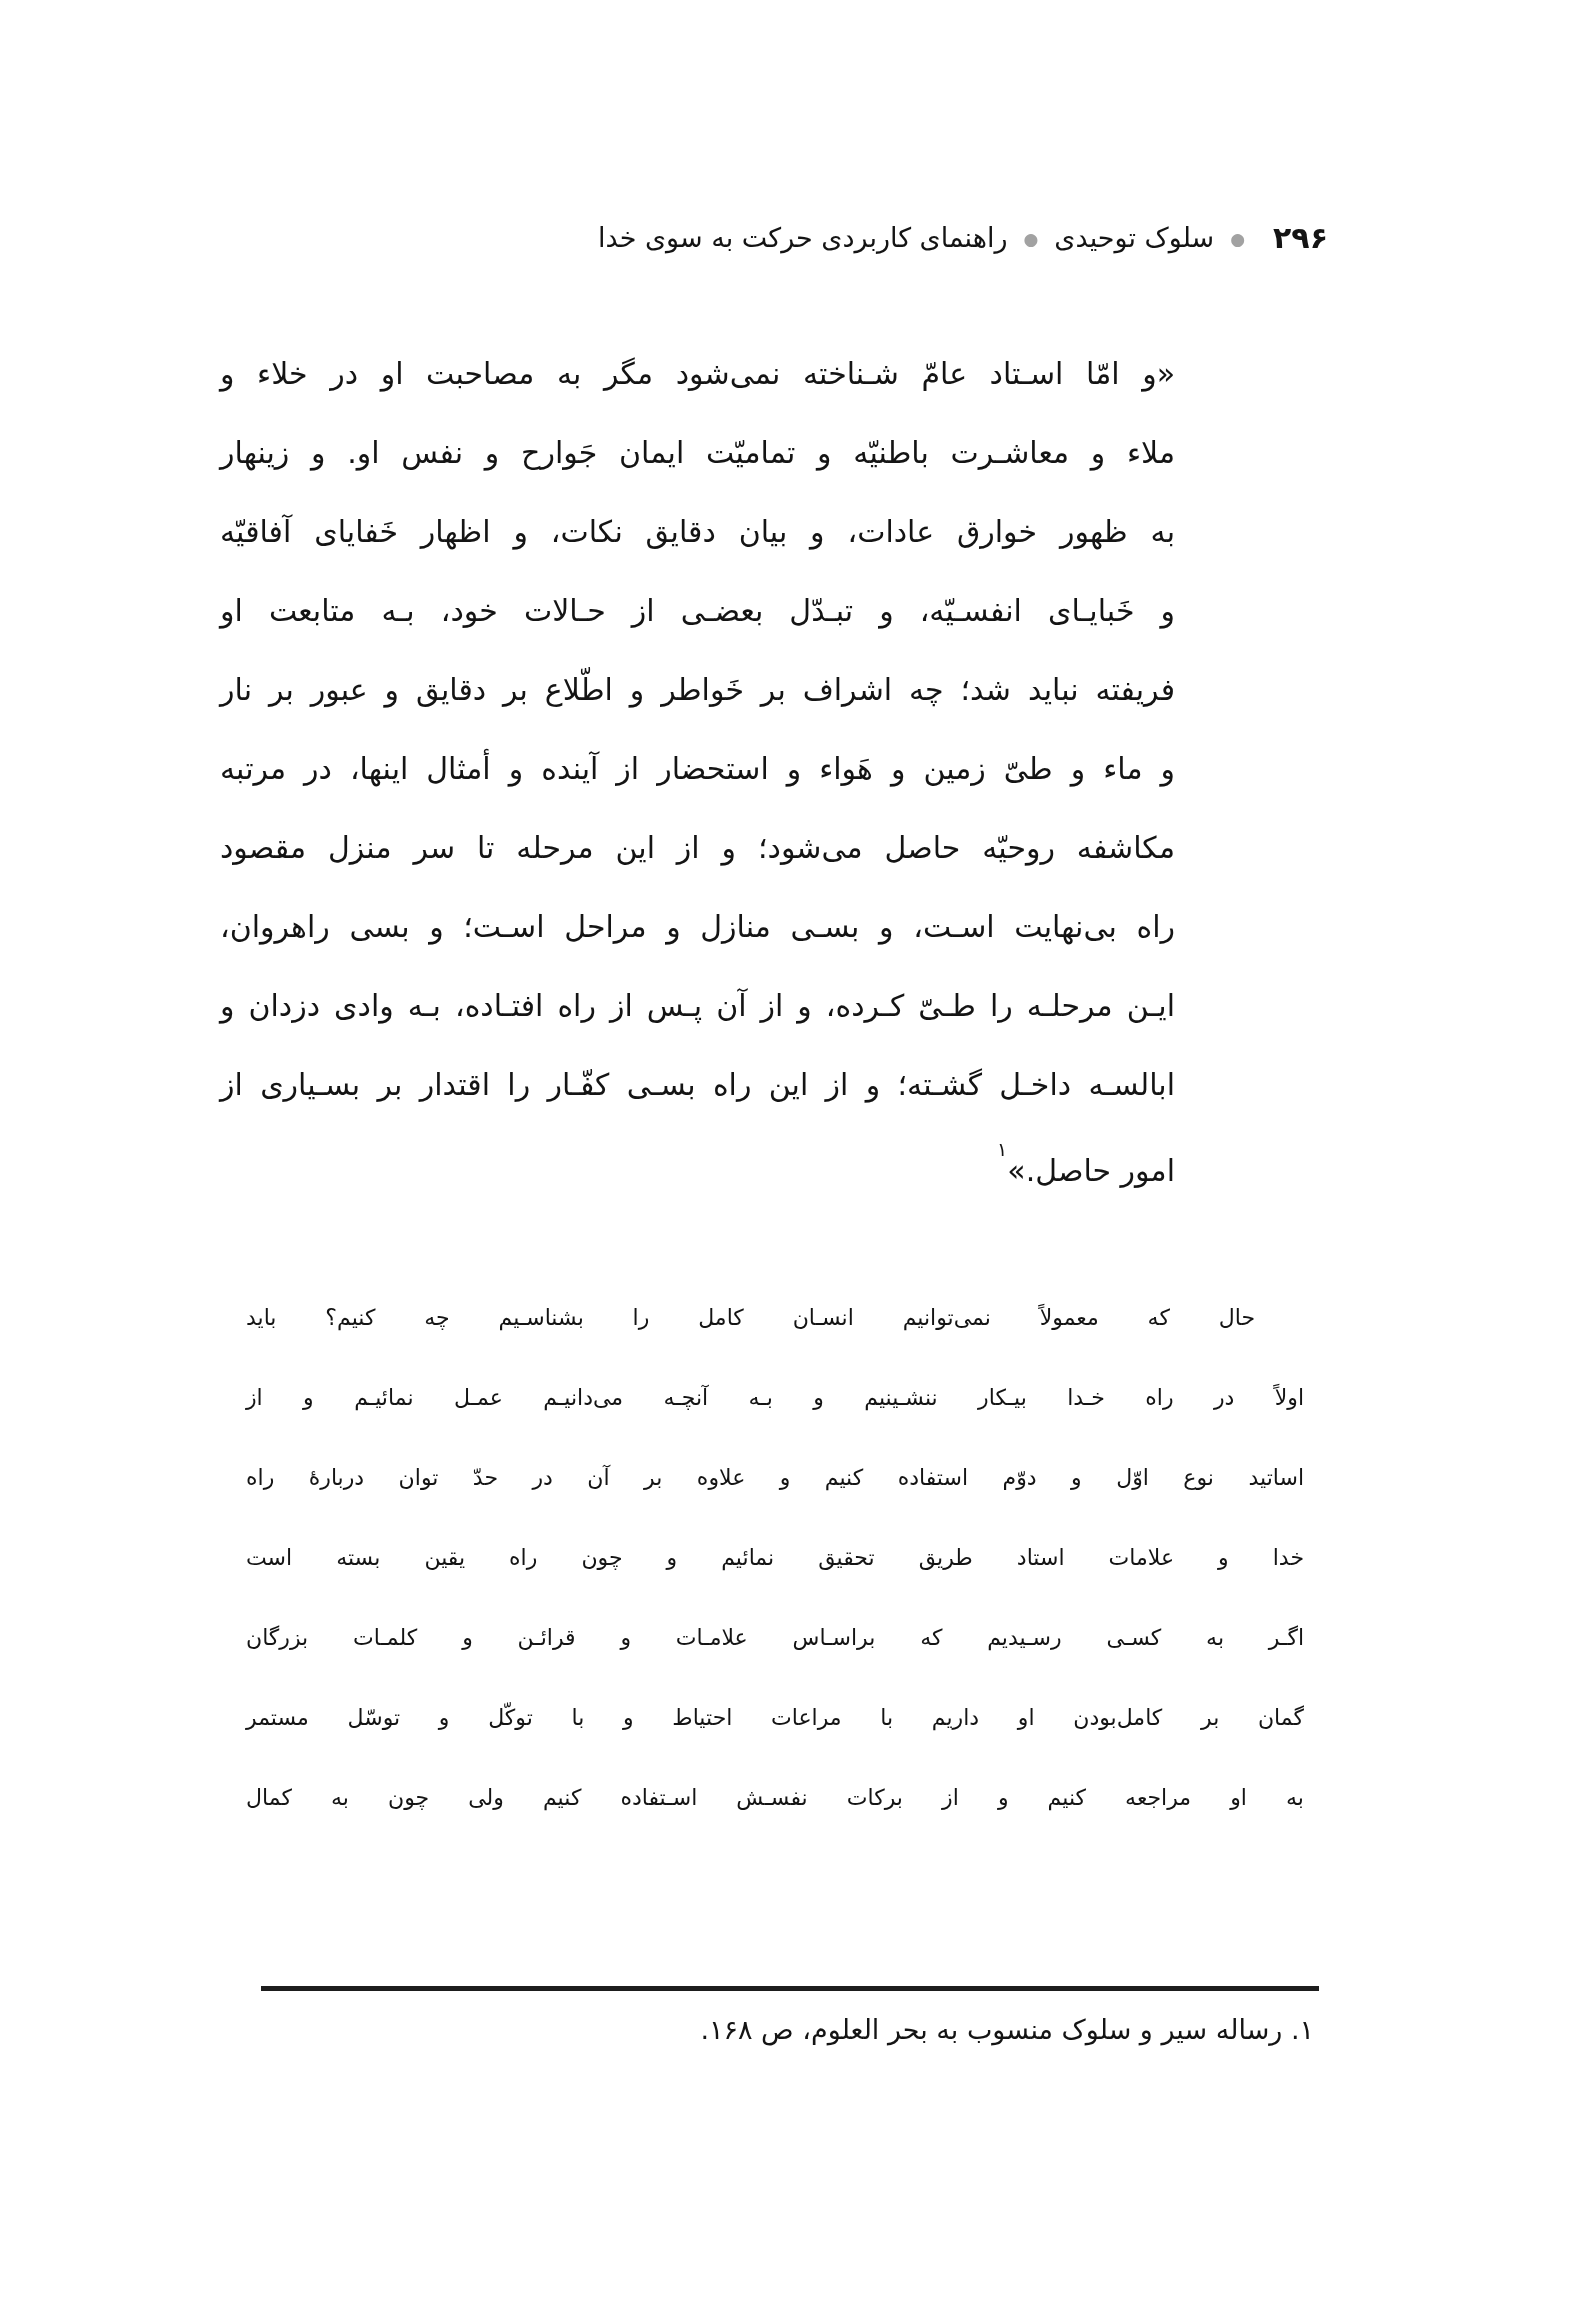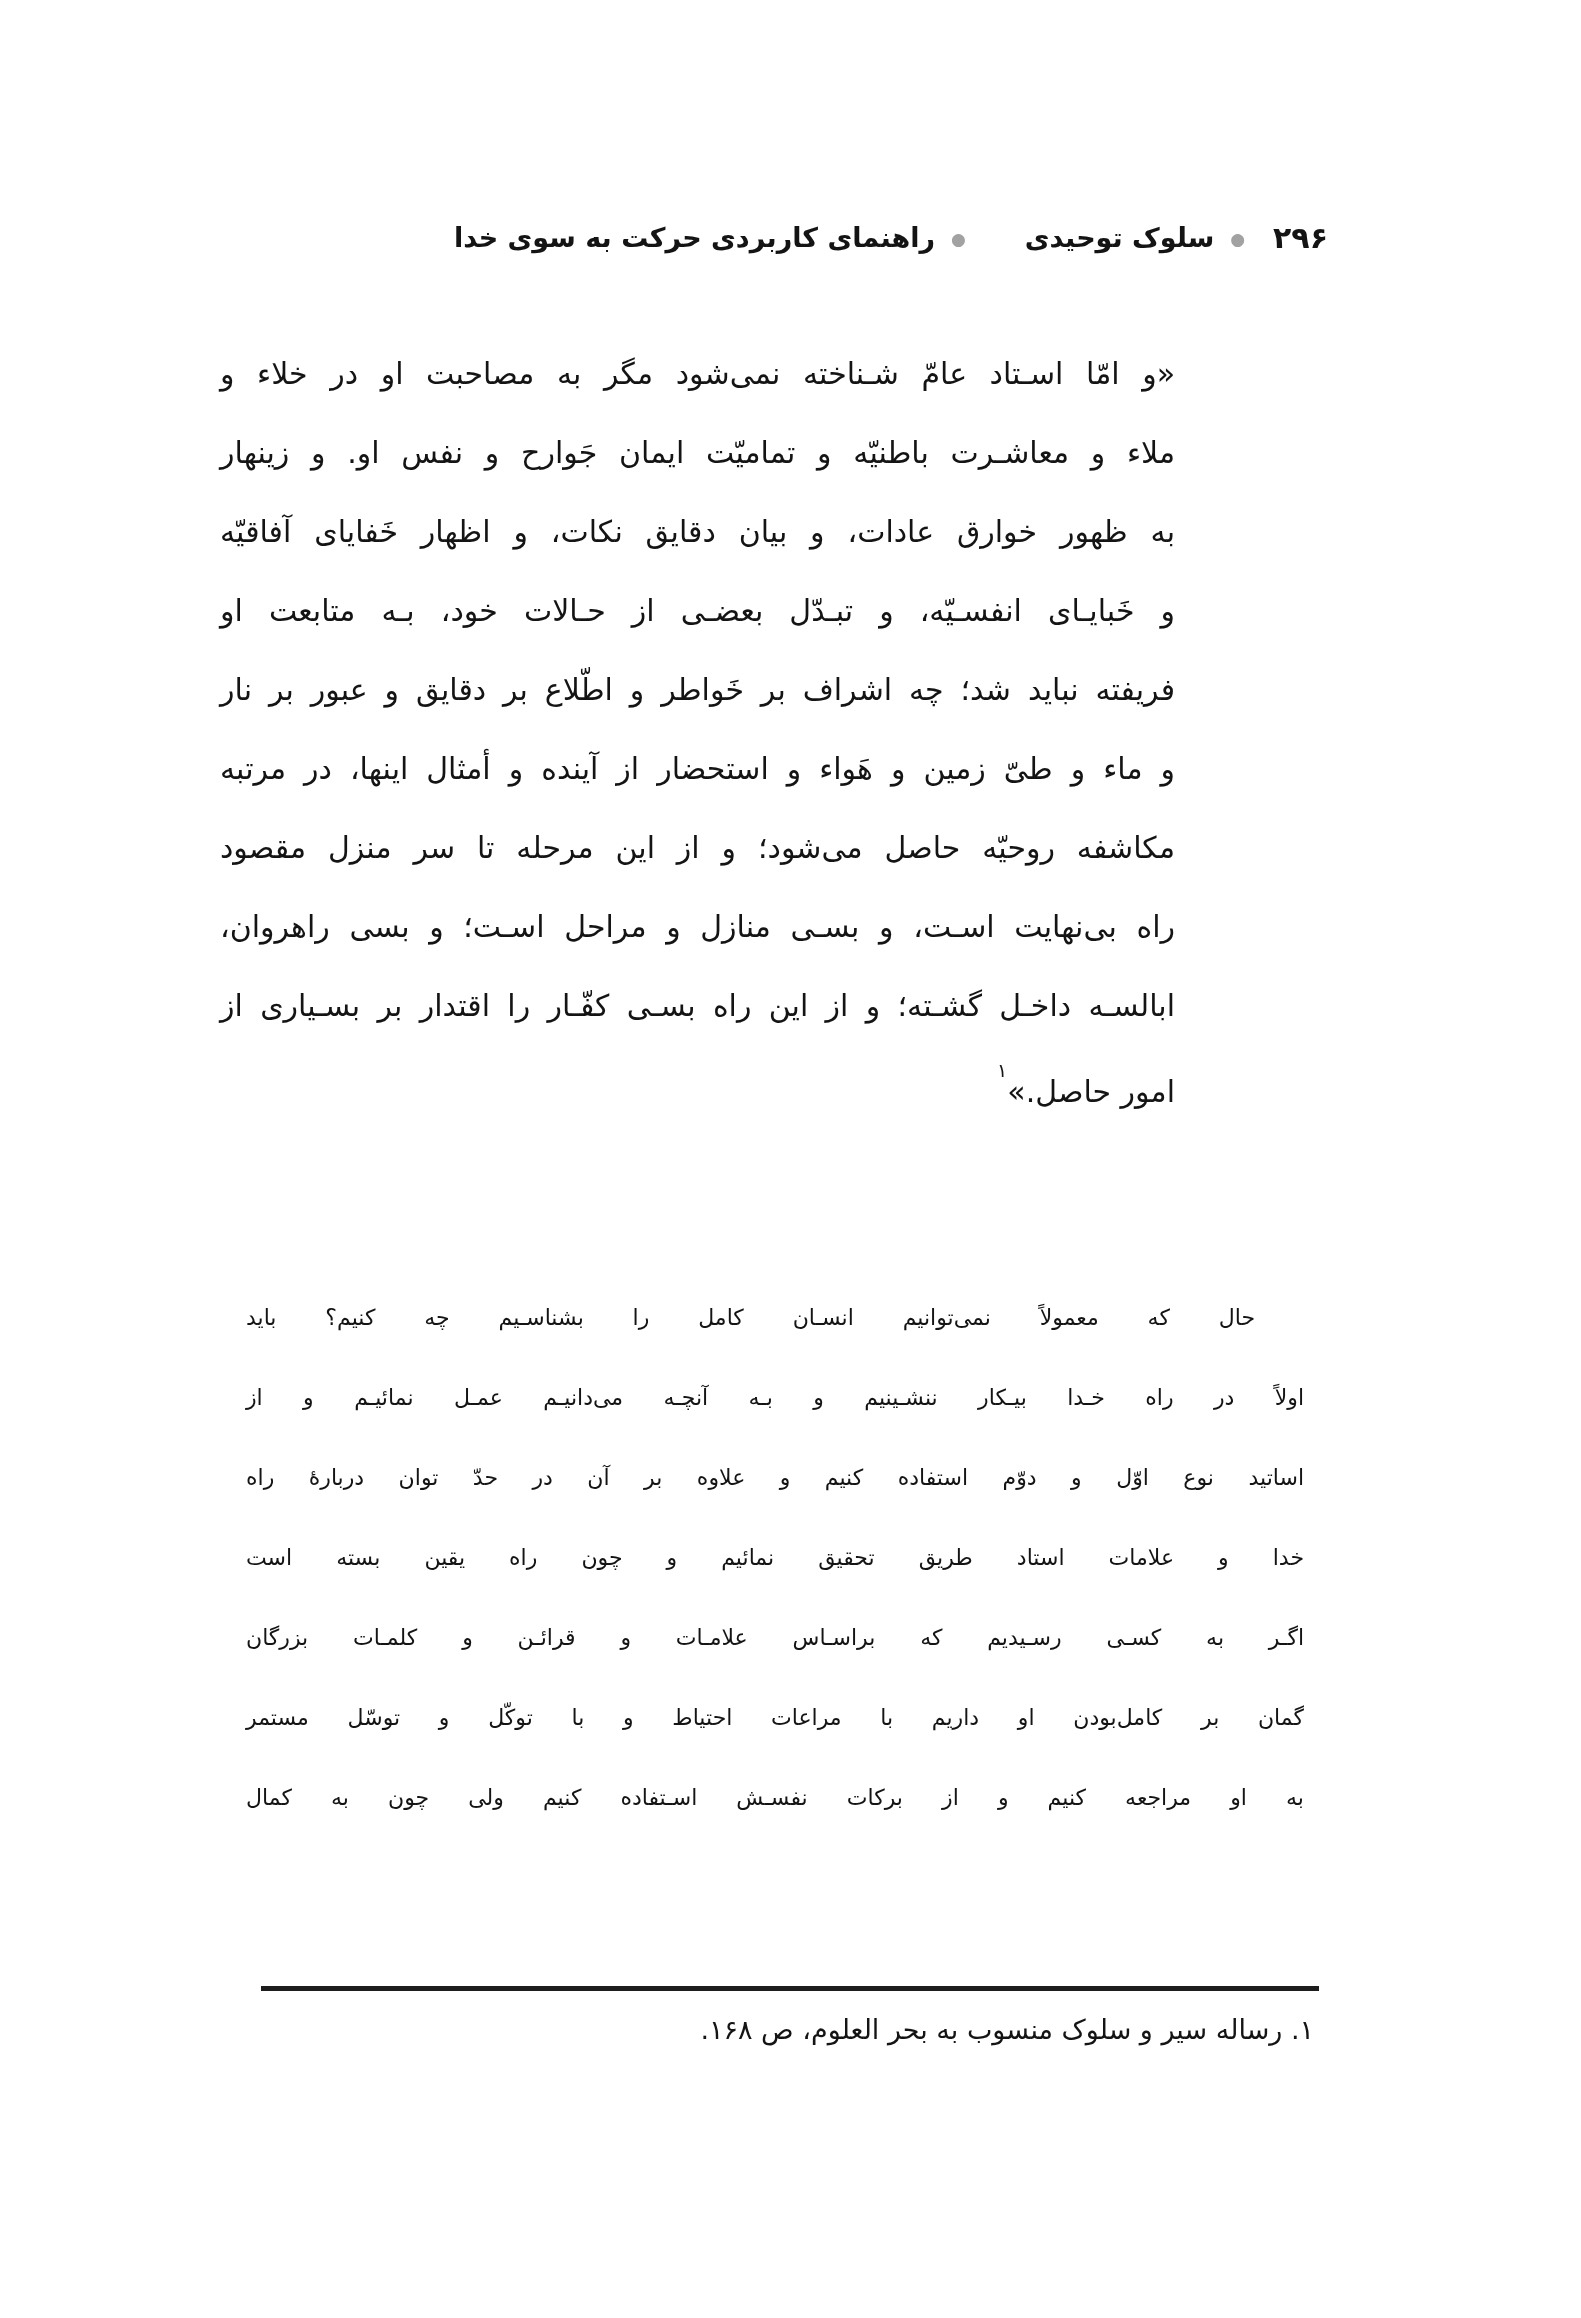--- a/index.html
+++ b/index.html
@@ -36,22 +36,21 @@
   }
   .running-head .sep-dot {
     color: #a2a2a2;
     font-size: 17px;
     line-height: 1;
     transform: translateY(1.8px);
   }
   .running-head .book-title,
   .running-head .book-subtitle {
     font-size: 27px;
-    font-weight: bold;
-    margin-left: 43px;
+    font-weight: normal;
   }
   
   .quote {
     position: absolute;
     top: 334px;
     right: 406px;
     width: 955px;
     font-size: 30px;
     line-height: 79px;
   }
@@ -123,20 +122,21 @@
 
   <div class="quote">
     <div class="line">«و امّا اسـتاد عامّ شـناخته نمی‌شود مگر به مصاحبت او در خلاء و</div>
     <div class="line">ملاء و معاشـرت باطنیّه و تمامیّت ایمان جَوارح و نفس او. و زینهار</div>
     <div class="line">به ظهور خوارق عادات، و بیان دقایق نکات، و اظهار خَفایای آفاقیّه</div>
     <div class="line">و خَبایـای انفسـیّه، و تبـدّل بعضـی از حـالات خود، بـه متابعت او</div>
     <div class="line">فریفته نباید شد؛ چه اشراف بر خَواطر و اطّلاع بر دقایق و عبور بر نار</div>
     <div class="line">و ماء و طیّ زمین و هَواء و استحضار از آینده و أمثال اینها، در مرتبه</div>
     <div class="line">مکاشفه روحیّه حاصل می‌شود؛ و از این مرحله تا سر منزل مقصود</div>
     <div class="line">راه بی‌نهایت اسـت، و بسـی منازل و مراحل اسـت؛ و بسی راهروان،</div>
+    <div class="line">ایـن مرحلـه را طـیّ کـرده، و از آن پـس از راه افتـاده، بـه وادی دزدان و</div>
     <div class="line">ابالسـه داخـل گشـته؛ و از این راه بسـی کفّـار را اقتدار بر بسـیاری از</div>
     <div class="line last">
       <span>امور حاصل.»</span><sup class="fn-marker">۱</sup>
     </div>
   </div>
 
   <div class="body-par">
     <div class="line first">حال که معمولاً نمی‌توانیم انسـان کامل را بشناسـیم چه کنیم؟ باید</div>
     <div class="line">اولاً در راه خـدا بیـکار ننشـینیم و بـه آنچـه می‌دانیـم عمـل نمائیـم و از</div>
     <div class="line">اساتید نوع اوّل و دوّم استفاده کنیم و علاوه بر آن در حدّ توان دربارهٔ راه</div>

